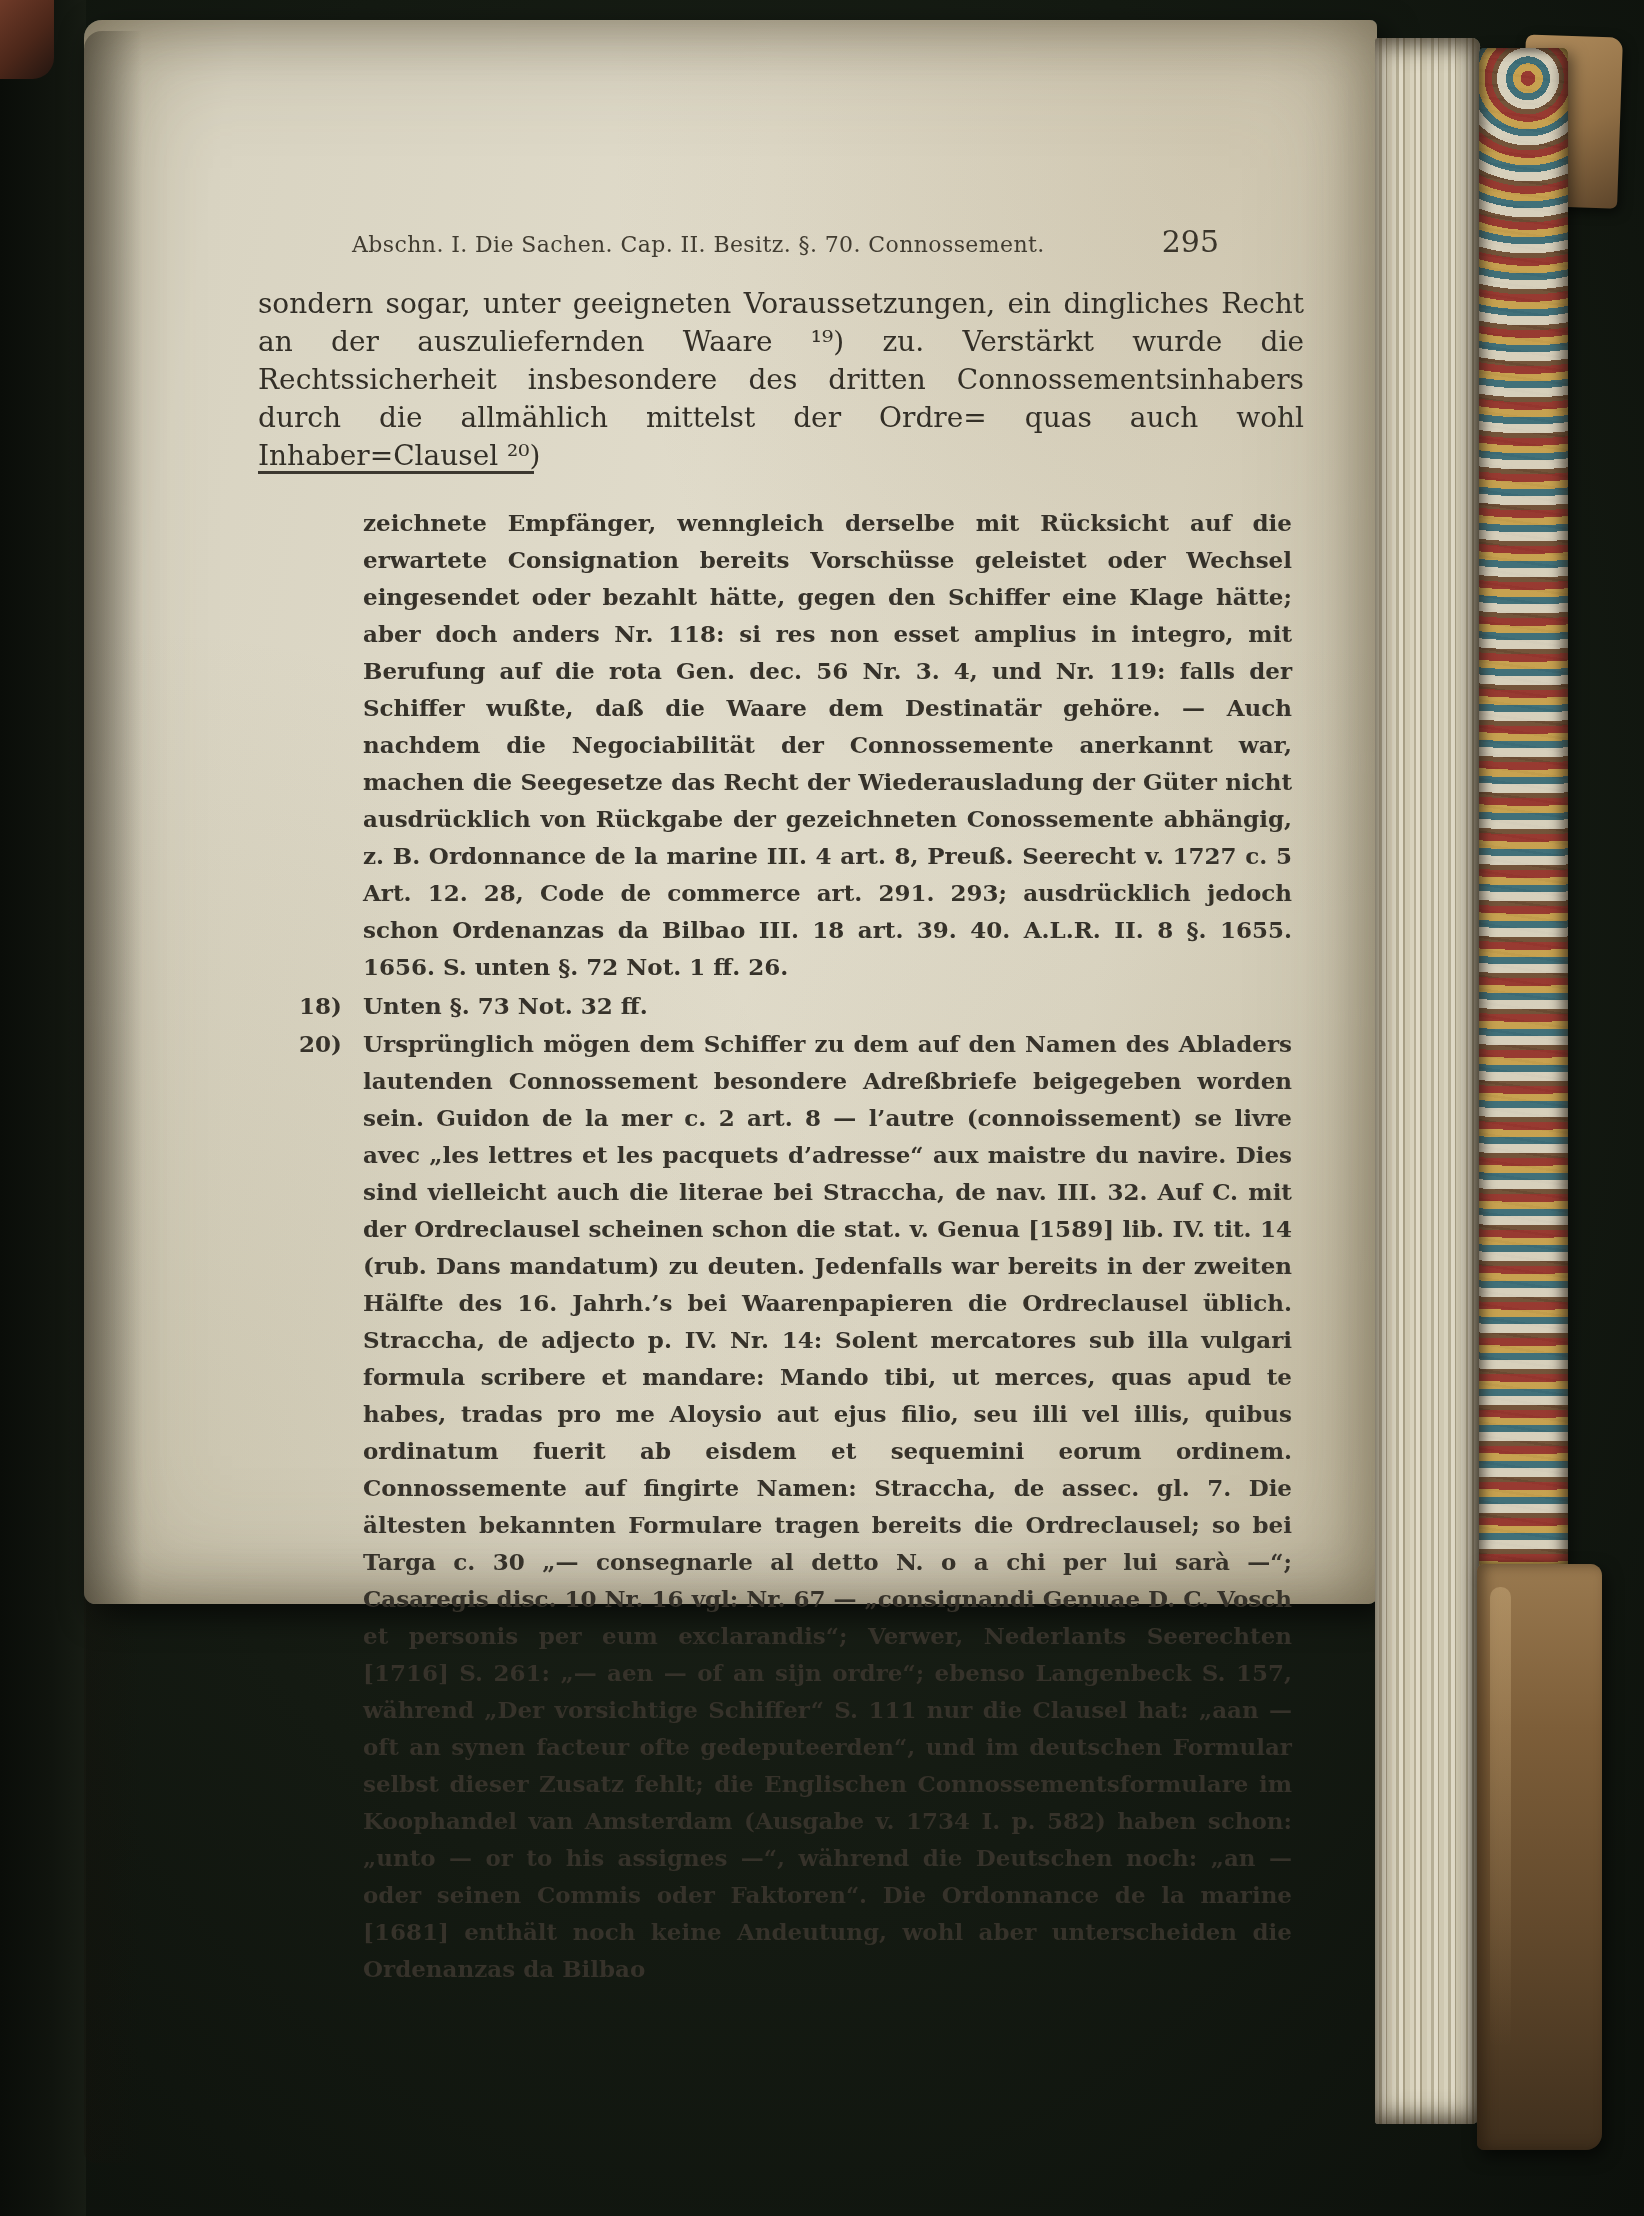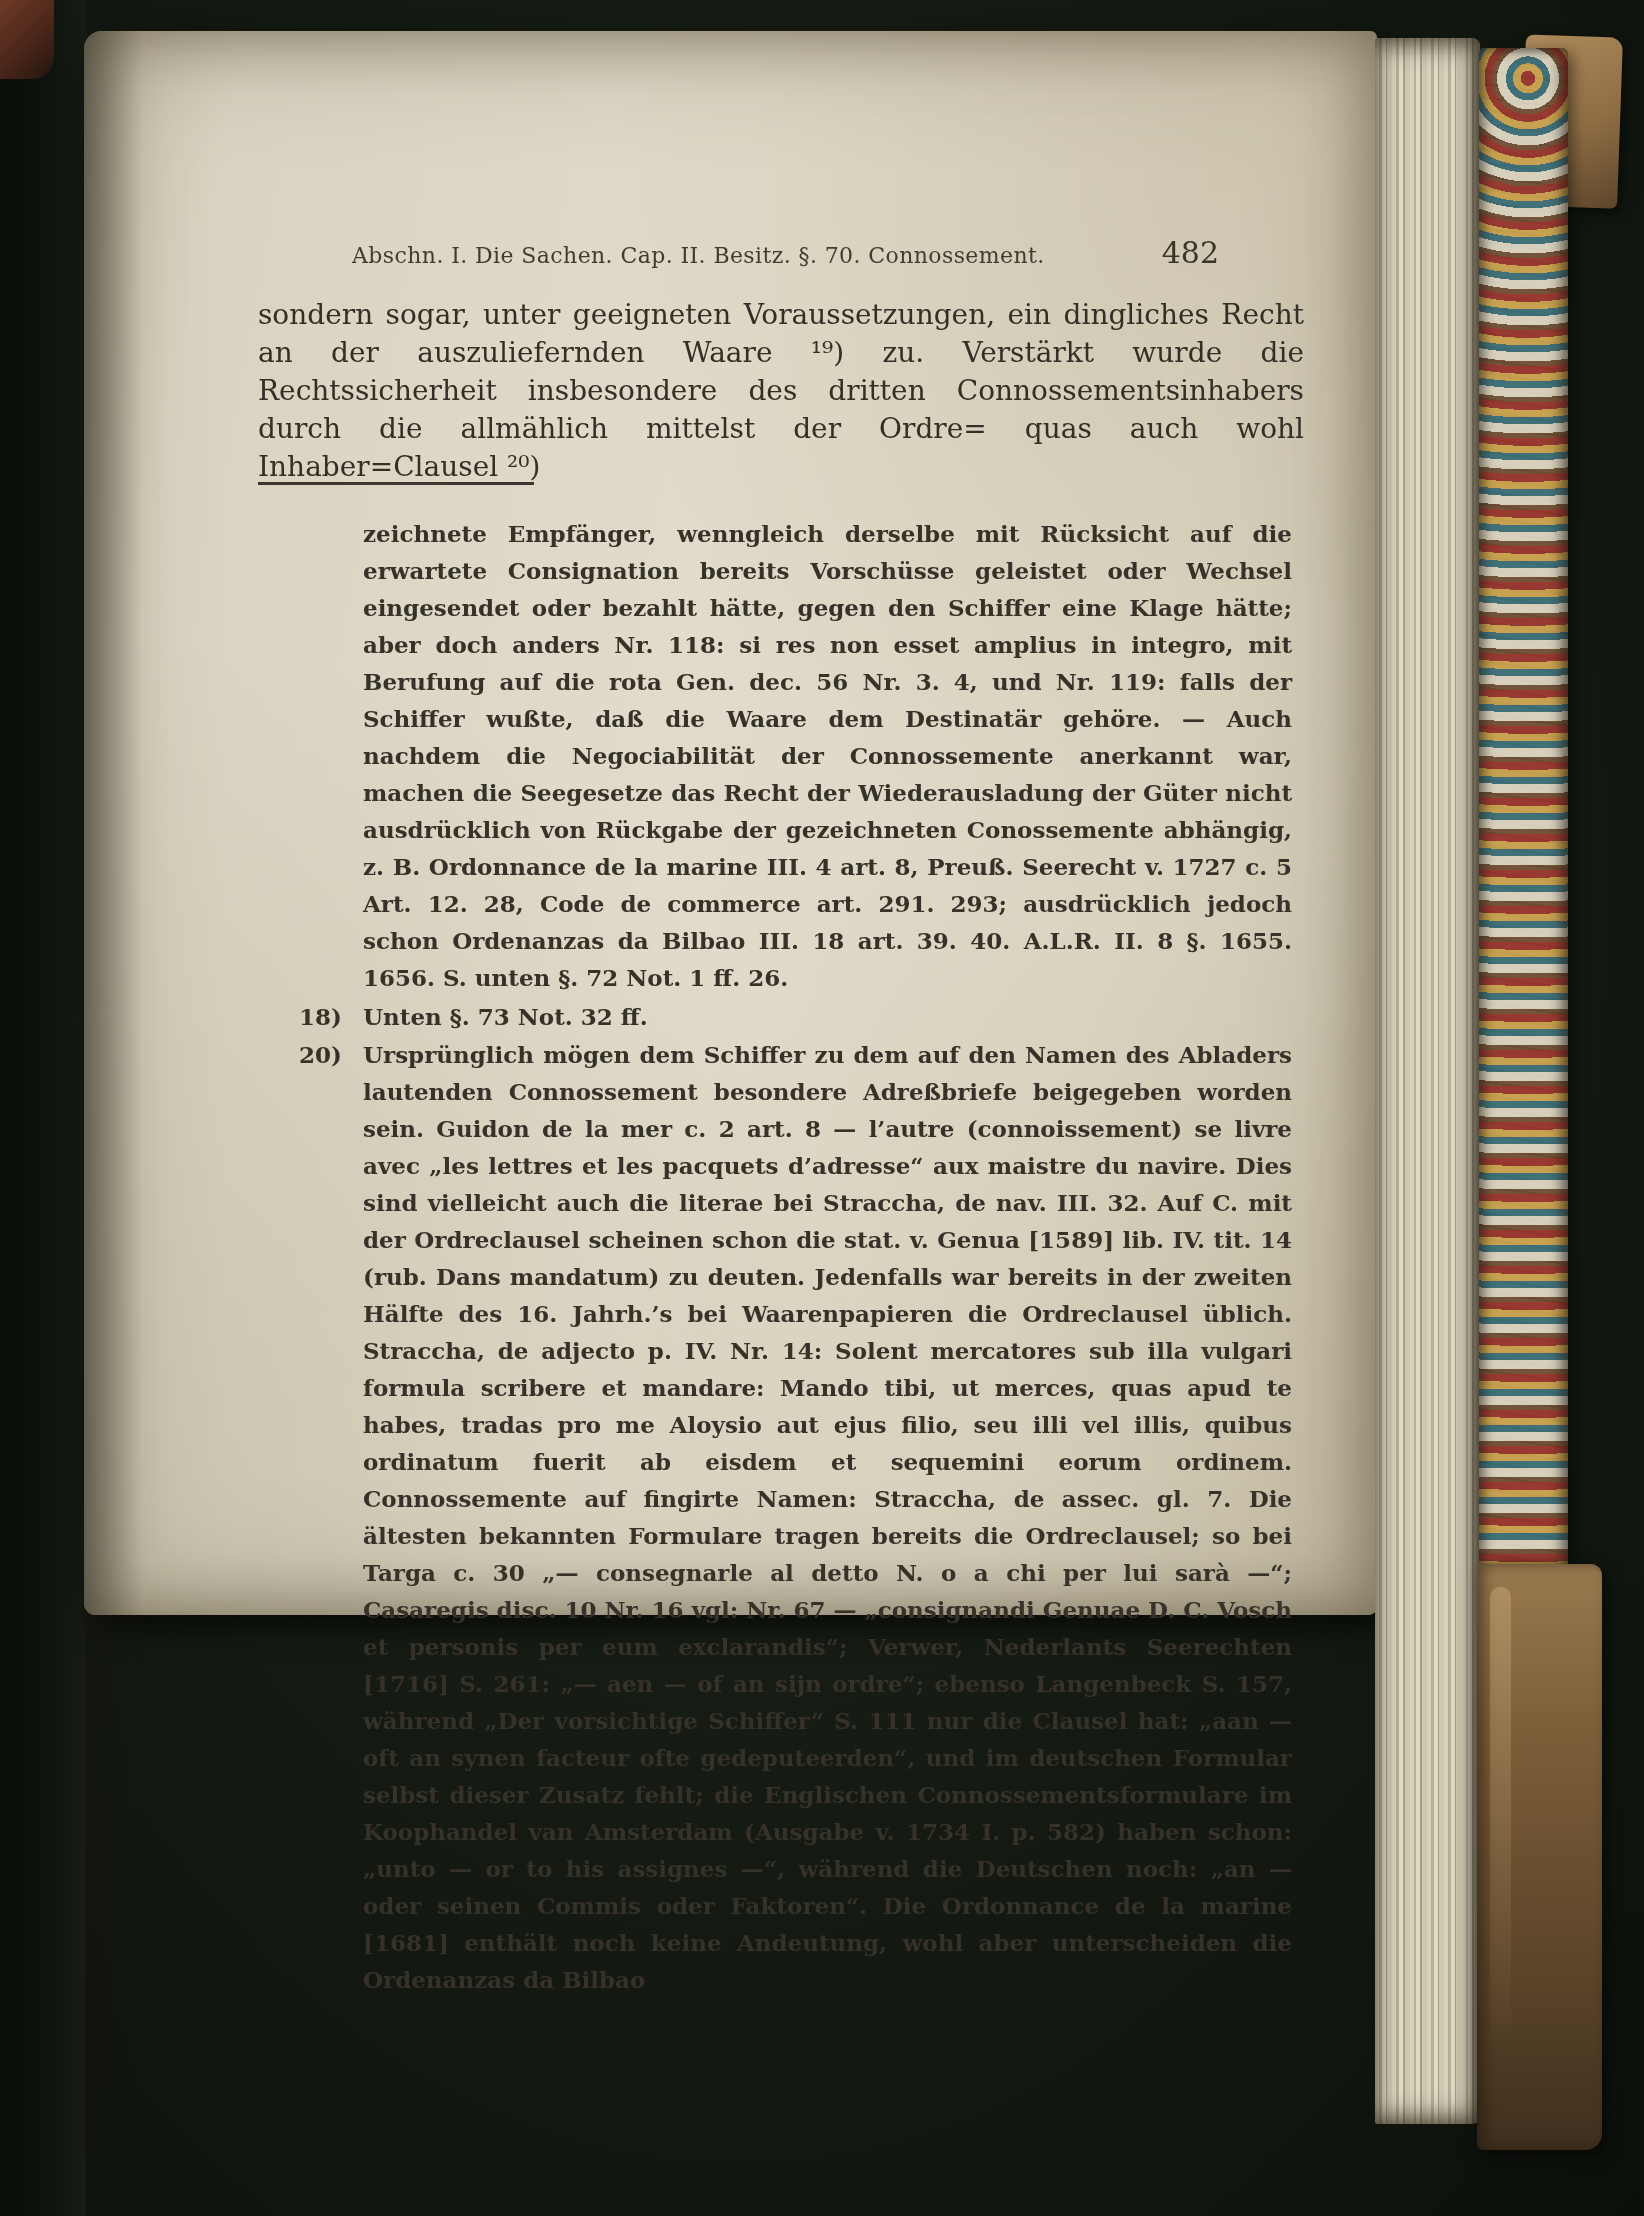--- a/index.html
+++ b/index.html
@@ -19,21 +19,21 @@
     position:absolute;left:0;top:0;width:54px;height:79px;
     background:linear-gradient(135deg,#6e3a28 0%,#4a2619 55%,#221510 100%);
     border-radius:0 0 21.4px 0;
   }
   .left-gutter-dark{
     position:absolute;left:0;top:0;width:86px;height:2216px;
     background:linear-gradient(90deg,#0a0d09 0%,#10140e 60%,#171c14 100%);
   }
   
   .paper{
-    position:absolute;left:84px;top:31px;width:1293px;height:1584px;
+    position:absolute;left:84px;top:20px;width:1293px;height:1584px;
     border-radius:18px 6.6px 8.2px 11.5px;
     background:
       radial-gradient(ellipse at 88% 8%, rgba(150,128,88,.20), transparent 38%),
       radial-gradient(ellipse at 6% 94%, rgba(128,118,78,.18), transparent 42%),
       radial-gradient(ellipse at 95% 90%, rgba(140,120,80,.16), transparent 40%),
       linear-gradient(100deg,#c9c3ad 0%,#d9d4c2 10%,#e0dbca 45%,#ddd8c6 75%,#cfc9b3 100%);
     box-shadow:
       inset 0 0 123px rgba(86,74,50,.42),
       inset 21.4px 0 58px rgba(70,60,40,.30),
       inset -20px 0 49px rgba(95,82,55,.28),
@@ -128,21 +128,21 @@
 <body>
 
 <div class="scene">
 
   <div class="left-gutter-dark"></div>
   <div class="binding-corner"></div>
 
   <div class="paper">
     <div class="header">
       <span class="running-title">Abschn. I. Die Sachen. Cap. II. Besitz. §. 70. Connossement.</span>
-      <span class="page-number">482</span>
+      <span class="page-number">295</span>
     </div>
 
     <p class="main-para">sondern sogar, unter geeigneten Voraussetzungen, ein dingliches Recht an der auszuliefernden Waare ¹⁹) zu. Verstärkt wurde die Rechtssicherheit insbesondere des dritten Connossementsinhabers durch die allmählich mittelst der Ordre= quas auch wohl Inhaber=Clausel ²⁰)</p>
 
     <div class="fn-rule"></div>
 
     <div class="footnotes">
       <p class="fn">
         <span class="fn-label"></span><span class="fn-text">zeichnete Empfänger, wenngleich derselbe mit Rücksicht auf die erwartete Consignation bereits Vorschüsse geleistet oder Wechsel eingesendet oder bezahlt hätte, gegen den Schiffer eine Klage hätte; aber doch anders Nr. 118: si res non esset amplius in integro, mit Berufung auf die rota Gen. dec. 56 Nr. 3. 4, und Nr. 119: falls der Schiffer wußte, daß die Waare dem Destinatär gehöre. — Auch nachdem die Negociabilität der Connossemente anerkannt war, machen die Seegesetze das Recht der Wiederausladung der Güter nicht ausdrücklich von Rückgabe der gezeichneten Conossemente abhängig, z. B. Ordonnance de la marine III. 4 art. 8, Preuß. Seerecht v. 1727 c. 5 Art. 12. 28, Code de commerce art. 291. 293; ausdrücklich jedoch schon Ordenanzas da Bilbao III. 18 art. 39. 40. A.L.R. II. 8 §. 1655. 1656. S. unten §. 72 Not. 1 ff. 26.</span>
       </p>

